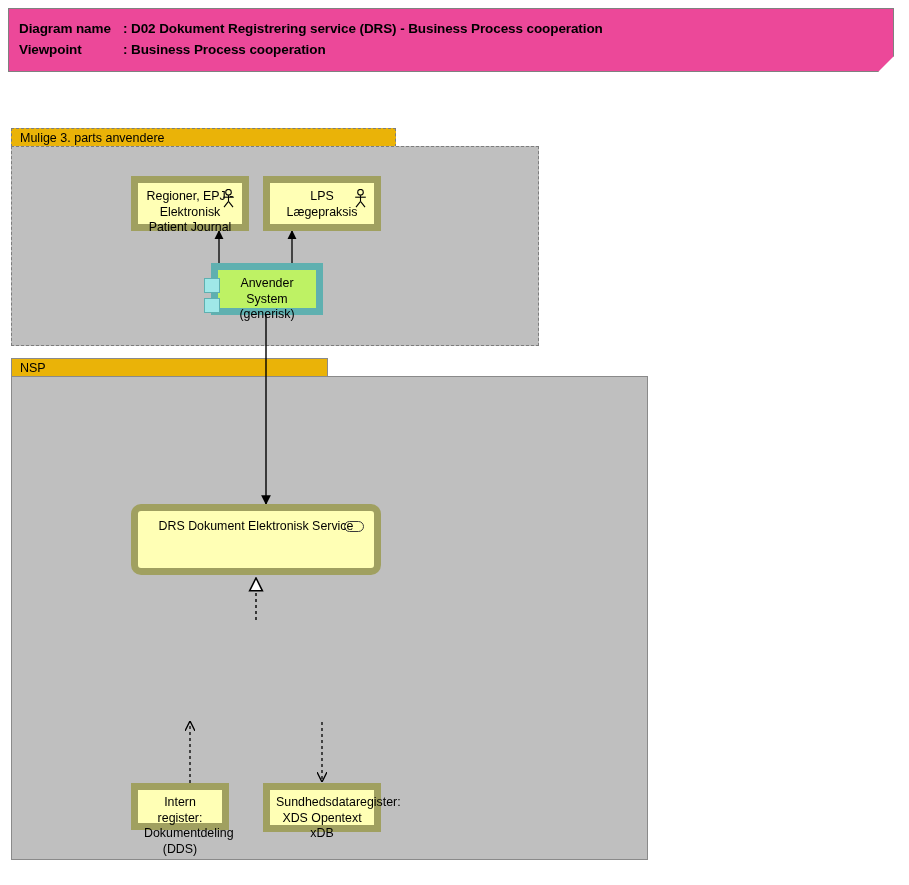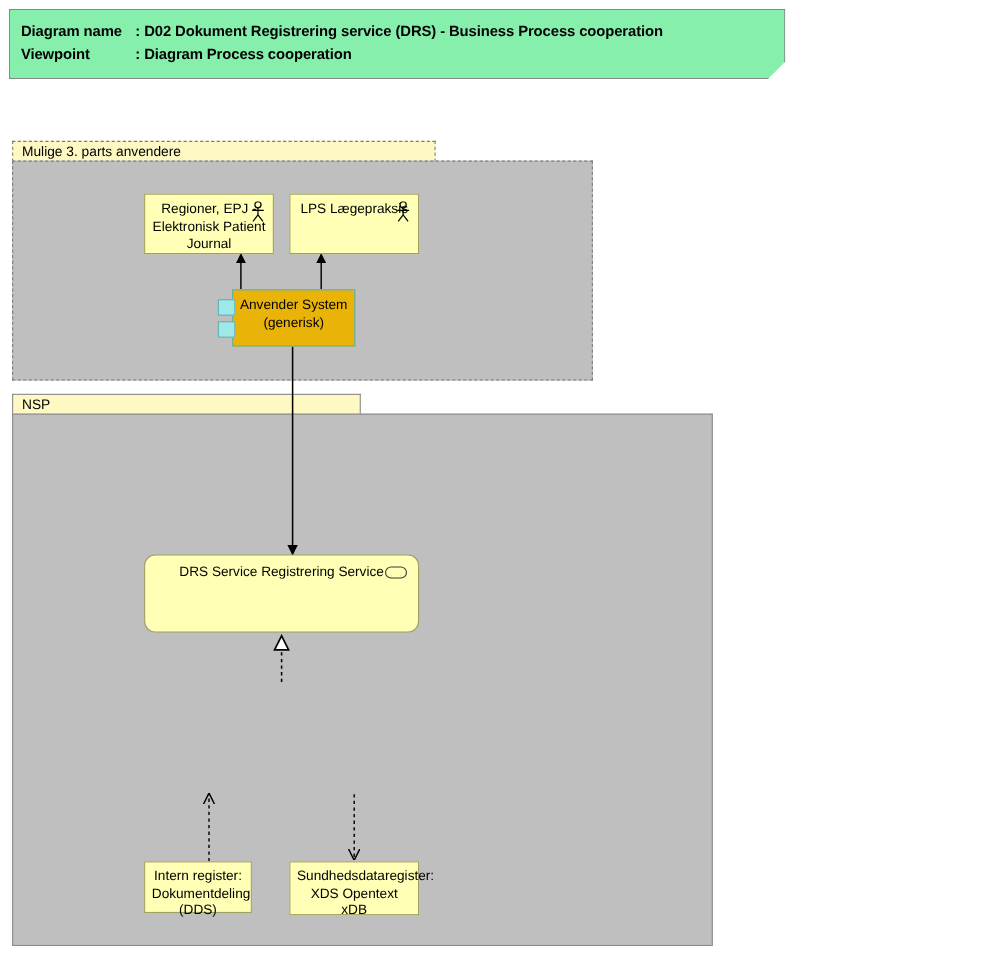--- a/index.html
+++ b/index.html
@@ -21,23 +21,23 @@
     left: 0; top: 0;
     width: 909px;
     height: 885px;
   }
 
   
   #title-banner {
     position: absolute;
     left: 8px;
     top: 8px;
-    width: 706px;
+    width: 886px;
     height: 64px;
-    background: #86efac;
+    background: #ec4899;
     border: 1px solid #808080;
     box-sizing: border-box;
     -webkit-clip-path: polygon(0 0, 100% 0, 100% calc(100% - 16px), calc(100% - 16px) 100%, 0 100%);
     clip-path: polygon(0 0, 100% 0, 100% calc(100% - 16px), calc(100% - 16px) 100%, 0 100%);
   }
   #title-banner .line {
     position: absolute;
     left: 10px;
     white-space: pre;
     font-size: 13.5px;
@@ -52,21 +52,21 @@
   
   .group {
     position: absolute;
     box-sizing: border-box;
   }
   .group > .group-tab {
     position: absolute;
     left: 0;
     top: 0;
     box-sizing: border-box;
-    background: #fef9c3;
+    background: #eab308;
   }
   .group > .group-tab > .group-label {
     position: absolute;
     left: 8px;
     top: 50%;
     transform: translateY(-50%);
     font-size: 12.5px;
     color: #000000;
     white-space: nowrap;
   }
@@ -81,35 +81,35 @@
   #group-third-party .group-body { border: 1px dashed #7d7d7d; }
 
   
   #group-nsp .group-tab  { border: 1px solid #8a8a8a; border-bottom: none; }
   #group-nsp .group-body { border: 1px solid #8a8a8a; }
 
   
   .node {
     position: absolute;
     box-sizing: border-box;
-    border: 1px solid #15803d;
+    border: 7px solid #15803d;
     z-index: 6;
   }
   .node .node-label {
     position: absolute;
     left: 6px;
     right: 6px;
     top: 6px;
     text-align: center;
     font-size: 12.4px;
     line-height: 15.5px;
     color: #000000;
   }
   .node.yellow { background: #ffffb5; border-color: #a0a060; }
-  .node.cyan   { background: #eab308; border-color: #5fb0b0; }
+  .node.cyan   { background: #bef264; border-color: #5fb0b0; }
 
   .node.rounded { border-radius: 10px; }
 
   
   .actor-icon {
     position: absolute;
     right: 7px;
     top: 6px;
     width: 13px;
     height: 19px;
@@ -149,21 +149,21 @@
     pointer-events: none;
   }
 </style>
 </head>
 <body>
 
 <div id="diagram-canvas">
 
   <div id="title-banner">
     <div class="line line-1"><span class="tl-key">Diagram name</span><span>: </span><span>D02 Dokument Registrering service (DRS) - Business Process cooperation</span></div>
-    <div class="line line-2"><span class="tl-key">Viewpoint</span><span>: </span><span>Diagram Process cooperation</span></div>
+    <div class="line line-2"><span class="tl-key">Viewpoint</span><span>: </span><span>Business Process cooperation</span></div>
   </div>
 
   <div class="group" id="group-third-party" style="left:11px; top:128px; width:528px; height:218px;">
     <div class="group-tab" style="left:0; top:0; width:385px; height:19px;">
       <span class="group-label">Mulige 3. parts anvendere</span>
     </div>
     <div class="group-body" style="left:0; top:18px; width:528px; height:200px;"></div>
   </div>
 
   <div class="group" id="group-nsp" style="left:11px; top:358px; width:646px; height:502px;">
@@ -221,21 +221,21 @@
     </svg>
   </div>
 
   <div class="node cyan" id="node-anvender-system" style="left:211px; top:263px; width:112px; height:52px;">
     <div class="node-label">Anvender System (generisk)</div>
     <div class="comp-tab" style="top:8px;"></div>
     <div class="comp-tab" style="top:28px;"></div>
   </div>
 
   <div class="node yellow rounded" id="node-drs-service" style="left:131px; top:504px; width:250px; height:71px;">
-    <div class="node-label" style="top:8px;">DRS Service Registrering Service</div>
+    <div class="node-label" style="top:8px;">DRS Dokument Elektronisk Service</div>
     <div class="service-icon"></div>
   </div>
 
 
   <div class="node yellow" id="node-intern-register" style="left:131px; top:783px; width:98px; height:47px;">
     <div class="node-label" style="top:5px;">Intern register: Dokumentdeling (DDS)</div>
   </div>
 
   <div class="node yellow" id="node-sundhedsdataregister" style="left:263px; top:783px; width:118px; height:49px;">
     <div class="node-label" style="top:5px;">Sundhedsdataregister: XDS Opentext xDB</div>

